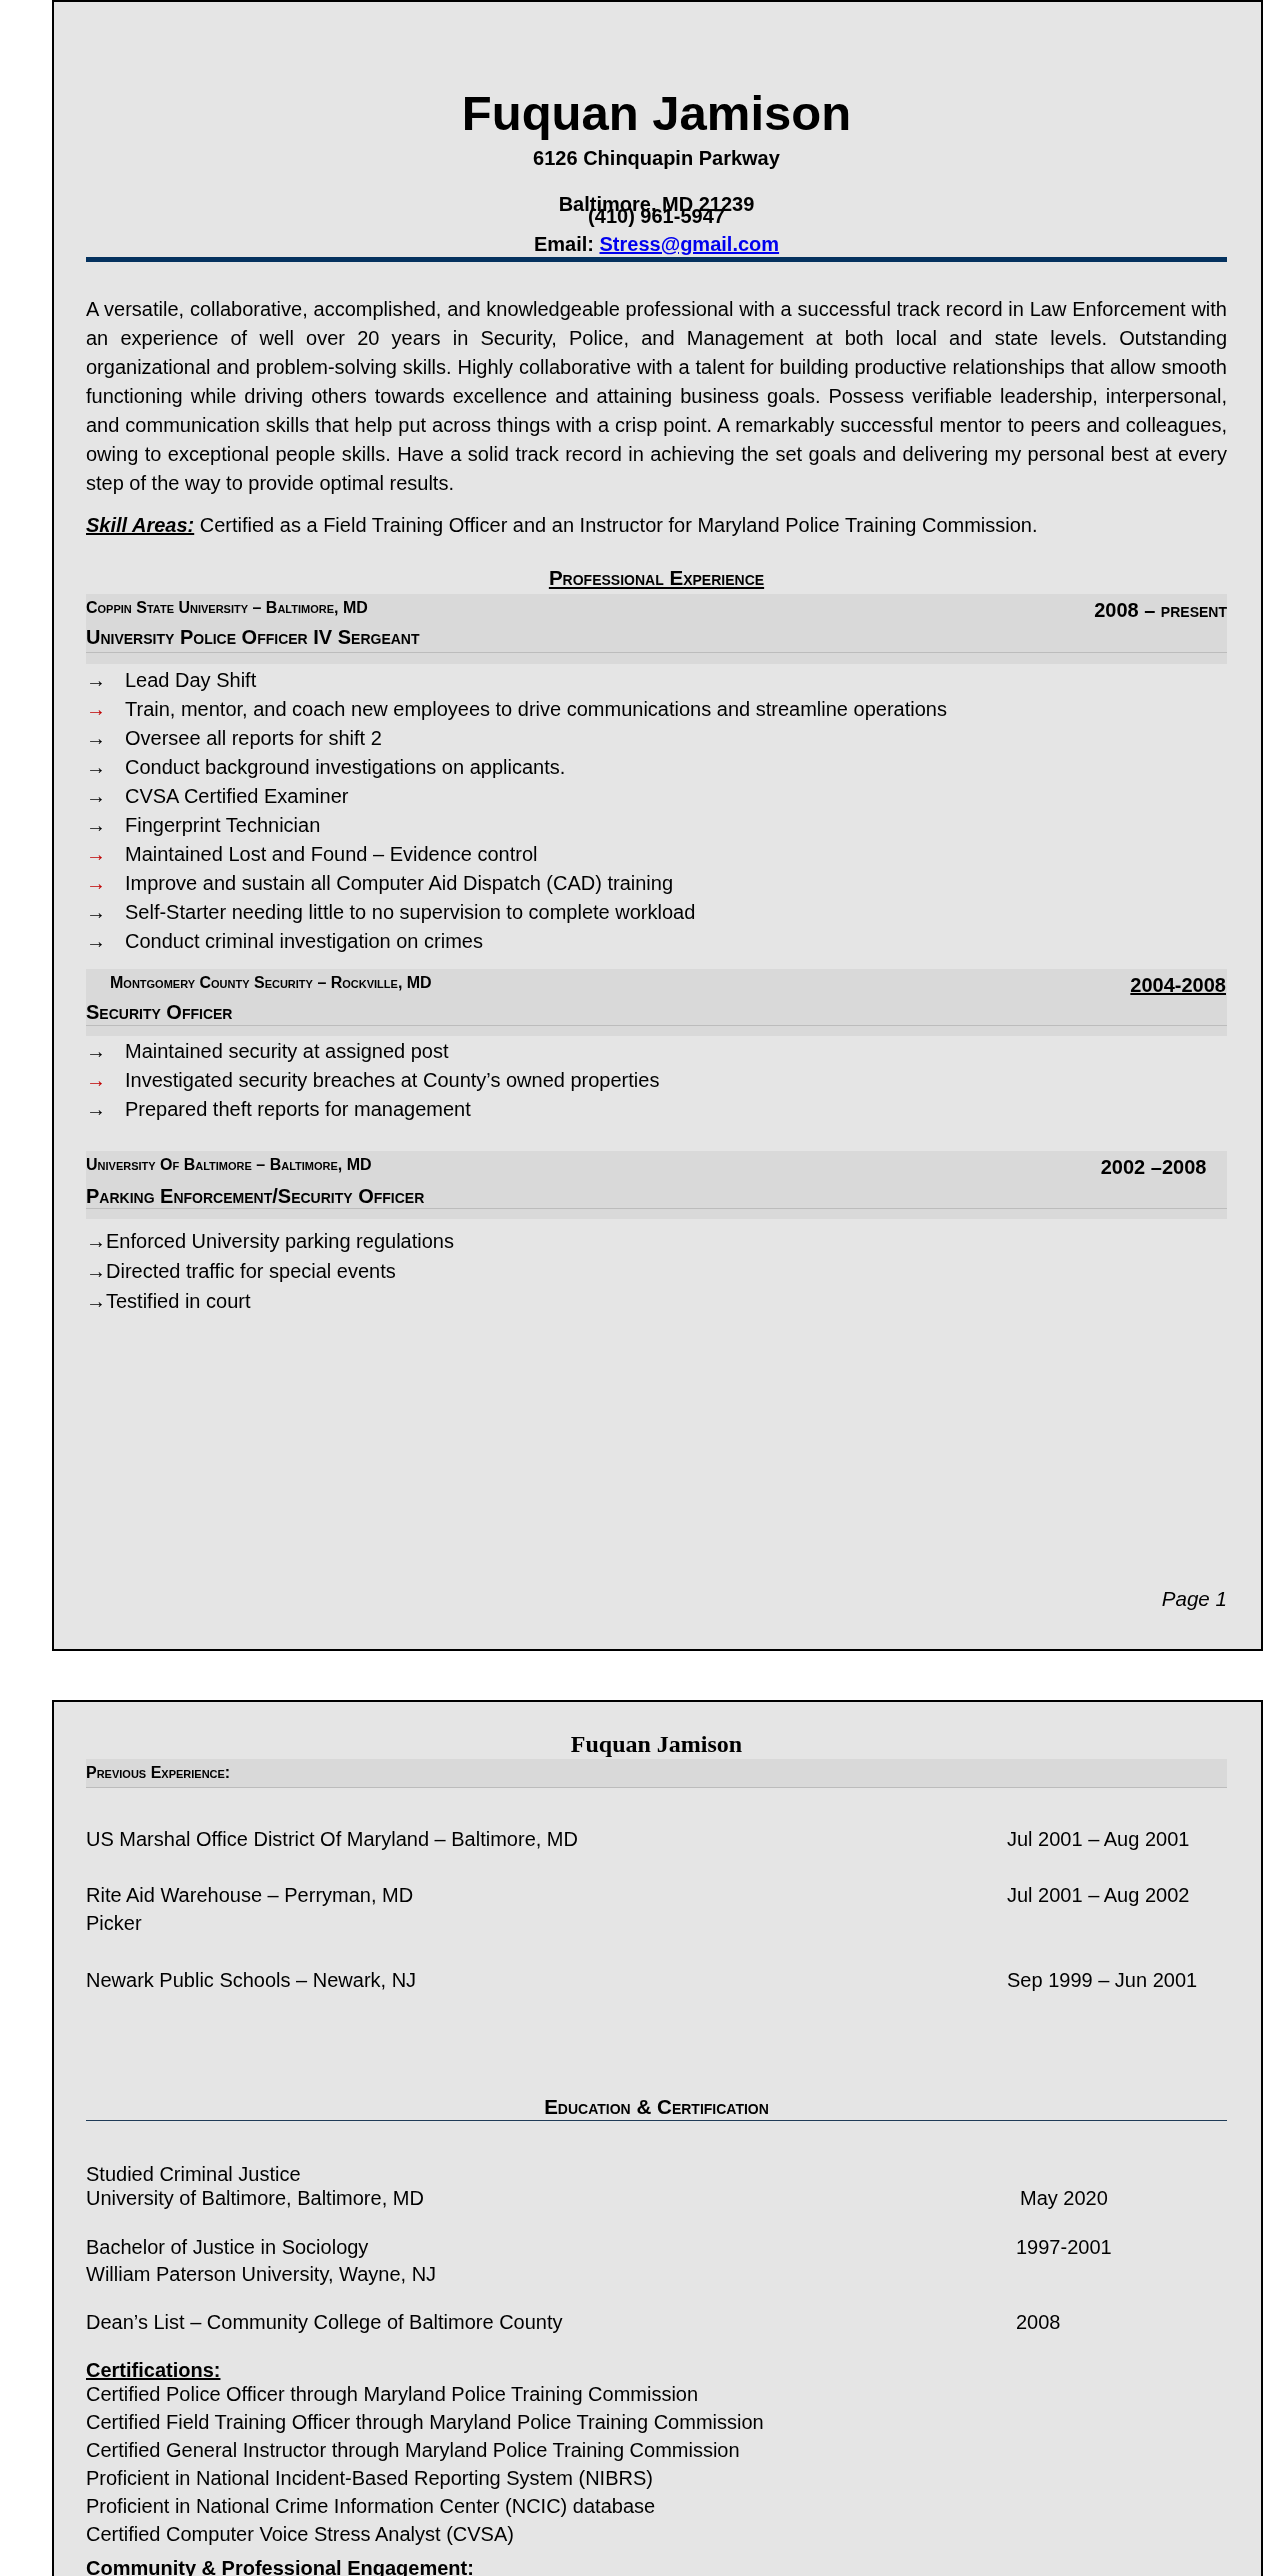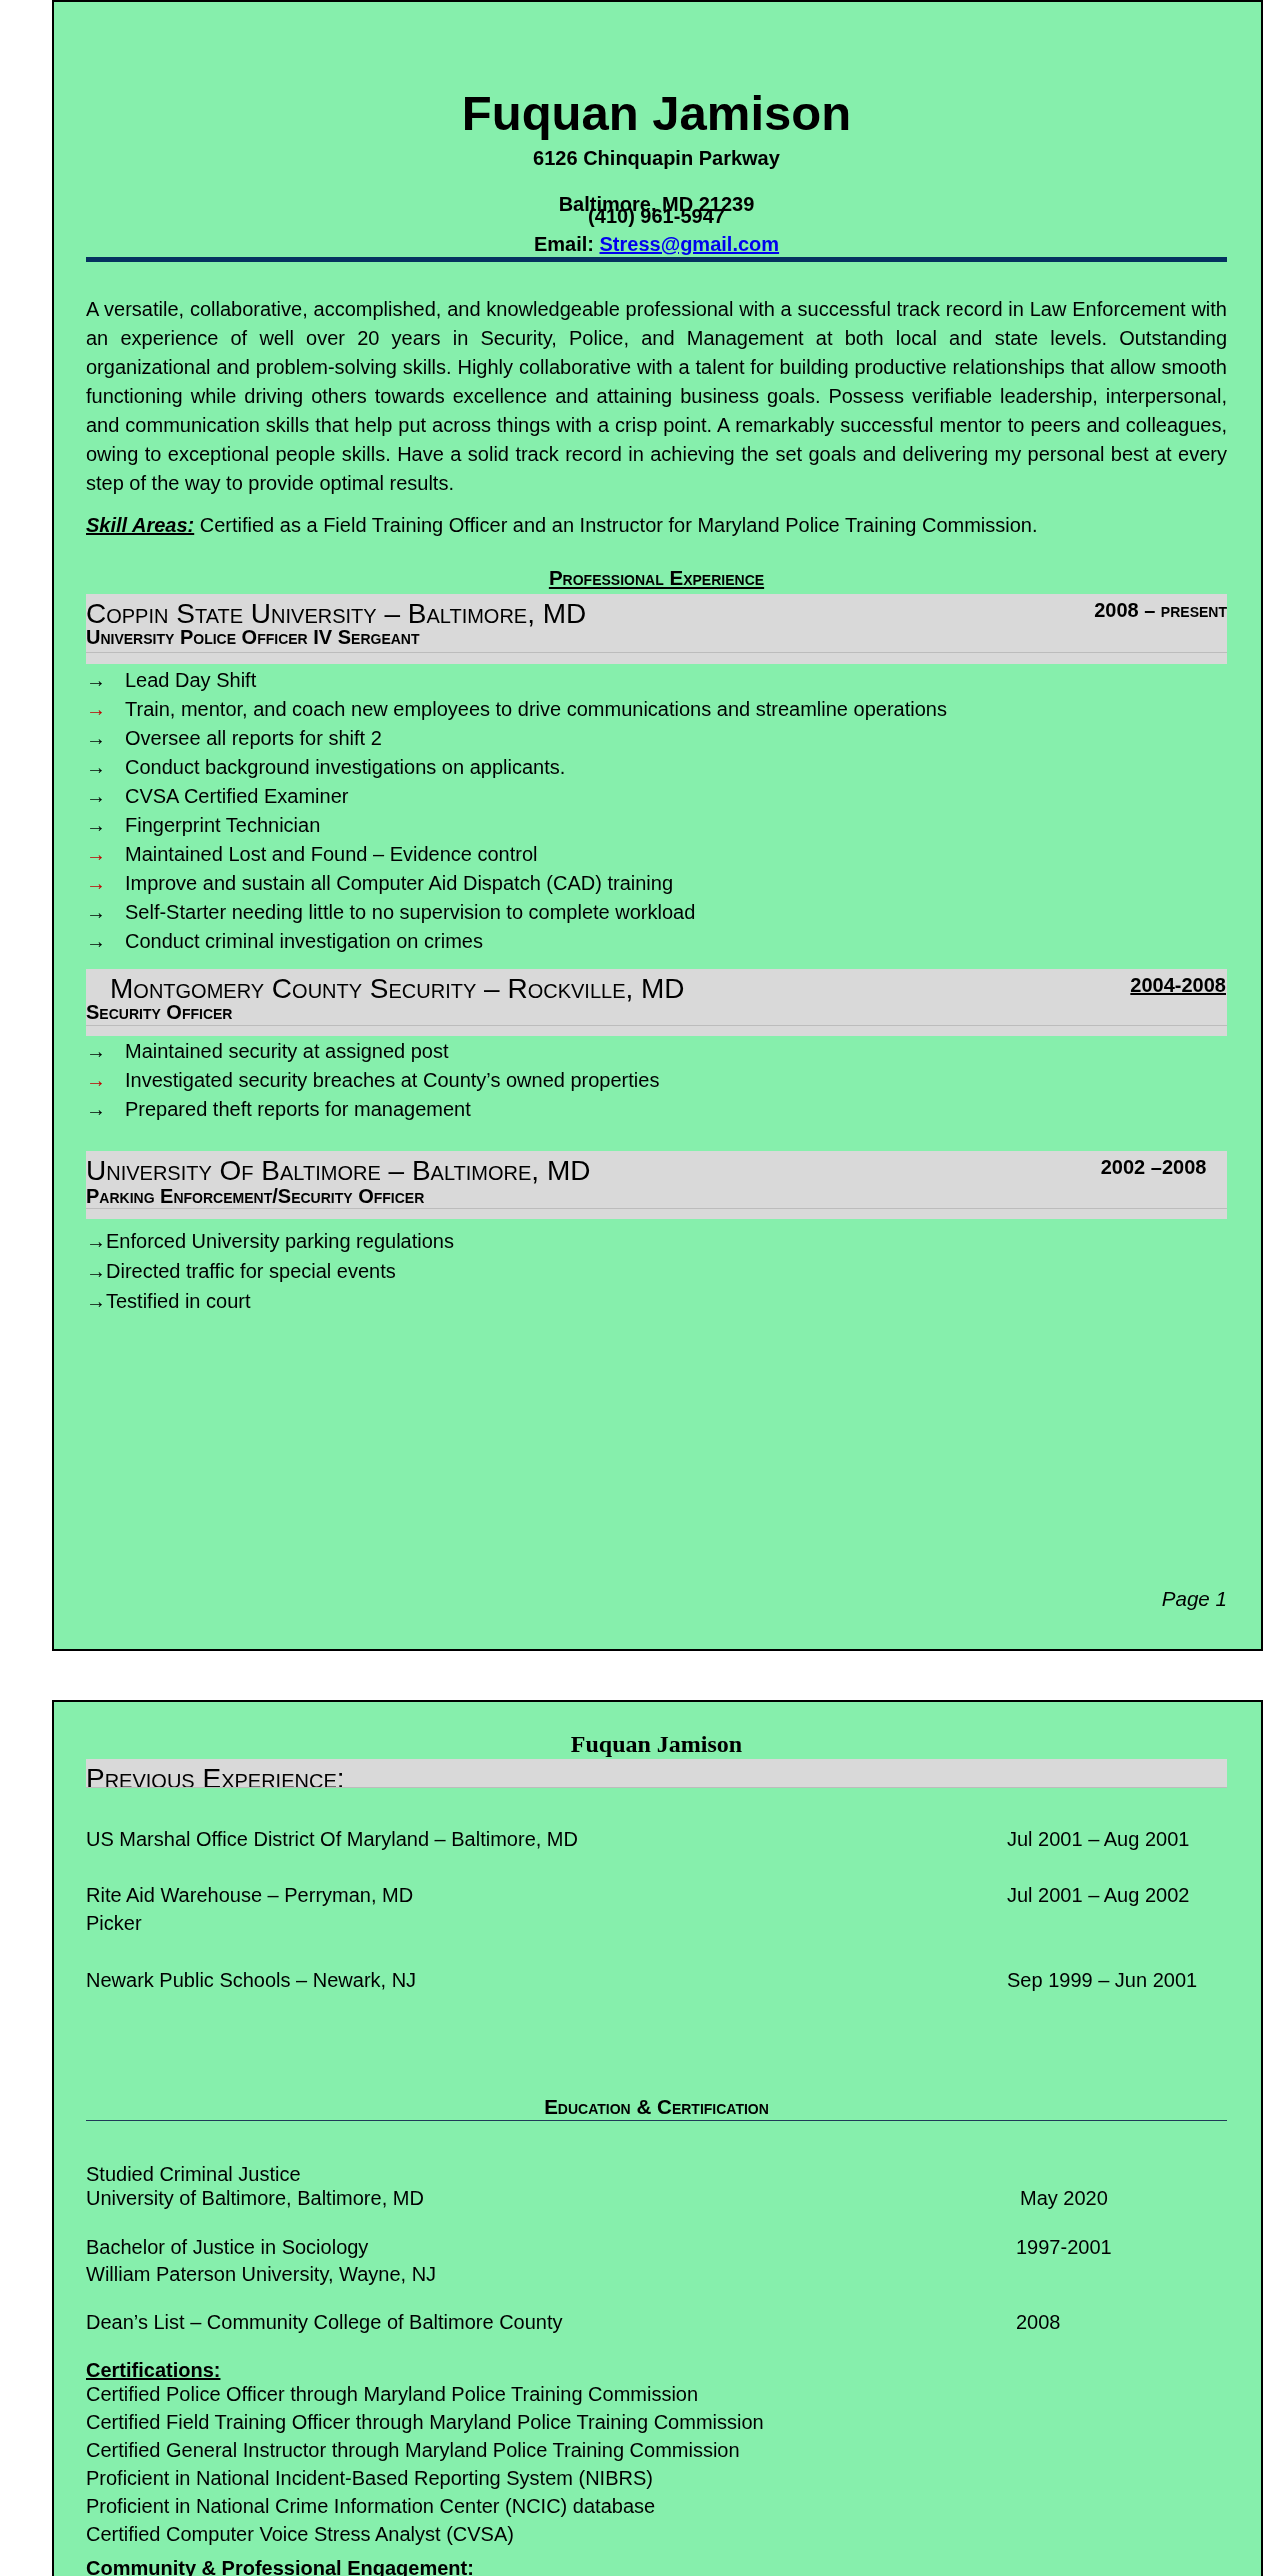--- a/index.html
+++ b/index.html
@@ -1,19 +1,19 @@
 <!DOCTYPE html>
 <html style="font-size:8.2px"><head>
 <meta charset="utf-8">
 <style>
   html, body { margin:0; padding:0; background:#ffffff; }
   body { width:1275px; height:2703px; position:relative; overflow:hidden;
          font-family:"Liberation Sans", sans-serif; color:#000; }
   .page { position:absolute; left:52px; width:1211px; box-sizing:border-box;
-          border:2.6px solid #000; background:#86efac; }
+          border:2.6px solid #000; background:#e5e5e5; }
   #page1 { top:0; height:1651px; }
   #page2 { top:1700px; height:1030px; }
   .content { position:absolute; left:32px; width:1141px; }
 
   
   .name { position:absolute; left:0; width:100%; text-align:center; font-weight:bold;
           font-size:49px; line-height:1; top:87px; }
   .contact-line { position:absolute; left:0; width:100%; text-align:center; font-weight:bold;
                   font-size:20px; line-height:1; }
   .contact-line a { color:#0000ee; text-decoration:underline; }
@@ -22,21 +22,21 @@
   .summary { position:absolute; left:0; width:100%; top:293px; font-size:20px; line-height:29px;
              text-align:justify; }
   .skills { position:absolute; left:0; top:511px; font-size:20px; line-height:1.2; white-space:nowrap; }
   .skills .lbl { font-weight:bold; font-style:italic; text-decoration:underline; }
 
   .section-title { position:absolute; left:0; width:100%; text-align:center; font-weight:bold;
                    font-variant:small-caps; text-decoration:underline; font-size:20.6px; line-height:1; }
 
   .job-bar { position:absolute; left:0; width:100%; background:#d9d9d9; box-sizing:border-box; }
   .job-bar .divider { position:absolute; left:0; right:0; height:1px; background:#bcbcbc; }
-  .job-bar .org { position:absolute; left:0; font-weight:normal; font-variant:small-caps; font-size:28px; line-height:1; white-space:nowrap; }
+  .job-bar .org { position:absolute; left:0; font-weight:bold; font-variant:small-caps; font-size:16px; line-height:1; white-space:nowrap; }
   .job-bar .dates { position:absolute; font-weight:bold; font-variant:small-caps; font-size:20px; line-height:1; white-space:nowrap; }
   .job-bar .title { position:absolute; left:0; font-weight:bold; font-variant:small-caps; font-size:20px; line-height:1; white-space:nowrap; }
 
   .bullets { position:absolute; left:0; margin:0; padding:0; list-style:none; }
   .bullets li { font-size:20px; line-height:29px; white-space:nowrap; position:relative; padding-left:39px; }
   .bullets li .arrow { position:absolute; left:0; top:0; width:31px; }
   .arrow.red { color:#c00000; }
   .bullets.tight li { padding-left:0; }
   .bullets.tight li .arrow { position:static; width:auto; }
   .bullets.tight li { line-height:30px; }

